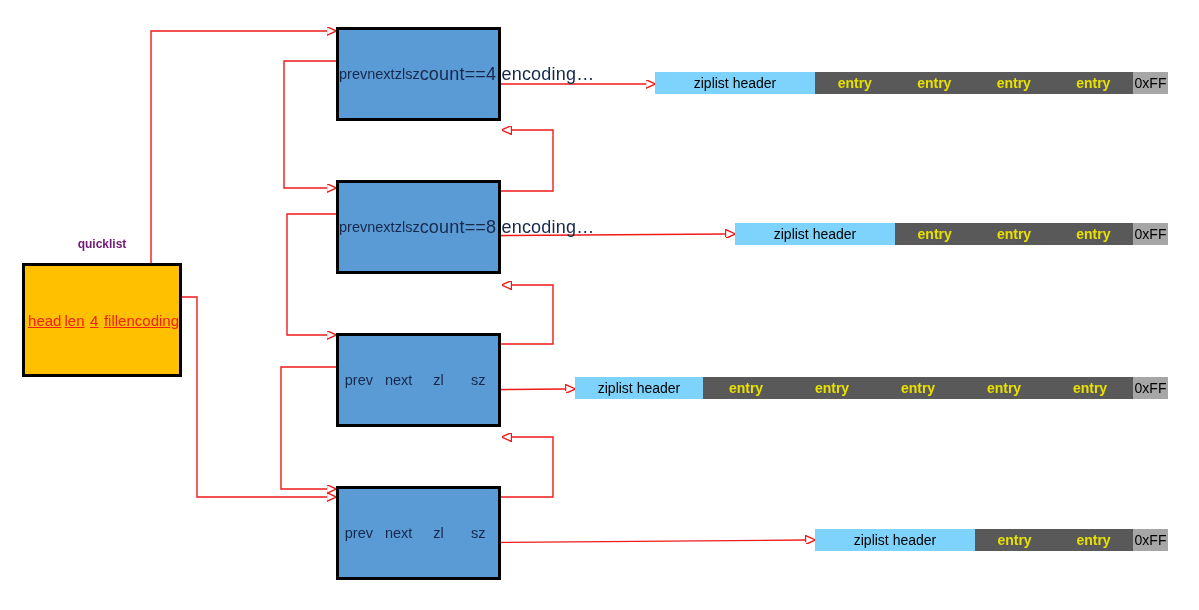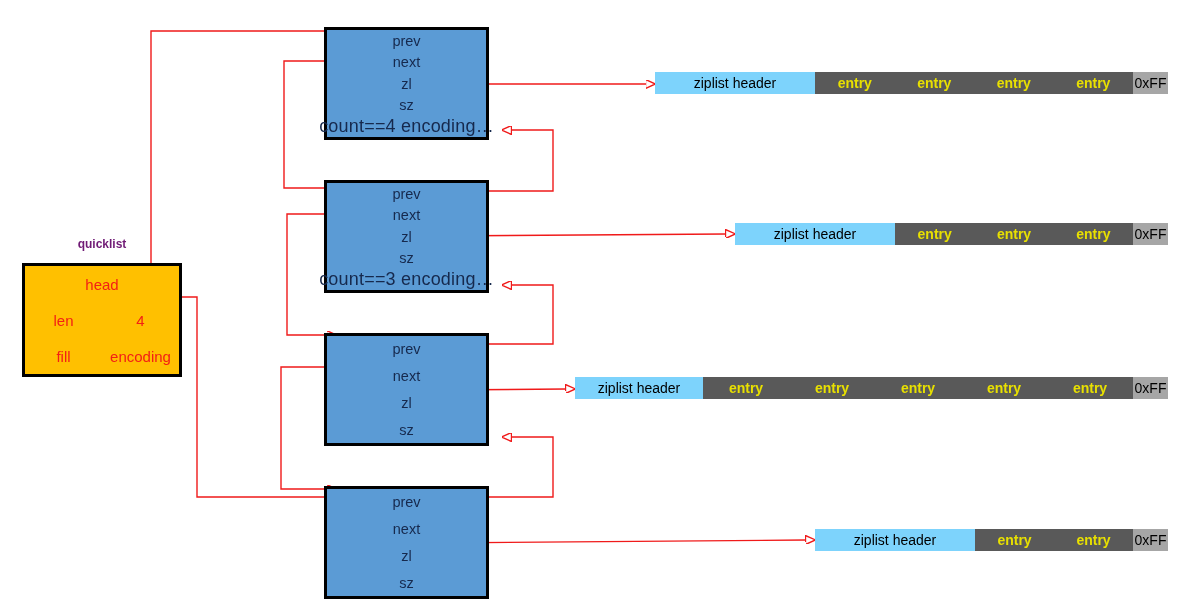--- a/index.html
+++ b/index.html
@@ -11,32 +11,32 @@
   .arrows path{fill:none;stroke:#f01a1a;stroke-width:1.4px;}
 
   
   .ql-title{
     position:absolute;left:22px;top:237px;width:160px;text-align:center;
     color:#701a75;font-weight:bold;font-size:12px;
   }
   .ql-box{
     position:absolute;left:22px;top:263px;width:160px;height:114px;
     background:#FFC000;border:3px solid #000;box-sizing:border-box;
-    display:flex;flex-direction:column;justify-content:space-around;
-    color:#f32014;font-size:15px;
+    display:flex;flex-direction:row;justify-content:space-around;
+    color:#f32014;font-size:15px;text-decoration:underline;
   }
   .ql-row{flex:1;display:flex;align-items:center;justify-content:center;}
   .ql-row.pair{display:grid;grid-template-columns:1fr 1fr;align-items:center;}
   .ql-row.pair span{text-align:center;}
 
   
   .node{
-    position:absolute;left:324px;width:165px;height:113px;
+    position:absolute;left:336px;width:165px;height:94px;
     background:#5B9BD5;border:3px solid #000;box-sizing:border-box;
-    display:flex;flex-direction:column;justify-content:space-around;
+    display:flex;justify-content:space-around;
     color:#16294d;font-size:14.5px;
   }
   .node .nrow{flex:1;display:flex;align-items:center;justify-content:center;white-space:nowrap;}
   .node .nrow.count{font-size:18px;letter-spacing:0.2px;}
 
   
   .ziplist{position:absolute;height:22px;display:flex;font-size:14px;}
   .zheader{
     background:#7dd3fc;color:#000;display:flex;align-items:center;justify-content:center;
     white-space:nowrap;
@@ -95,21 +95,21 @@
     <div class="nrow">next</div>
     <div class="nrow">zl</div>
     <div class="nrow">sz</div>
     <div class="nrow count">count==4 encoding…</div>
   </div>
   <div class="node" style="top:180px">
     <div class="nrow">prev</div>
     <div class="nrow">next</div>
     <div class="nrow">zl</div>
     <div class="nrow">sz</div>
-    <div class="nrow count">count==3 encoding…</div>
+    <div class="nrow count">count==8 encoding…</div>
   </div>
   <div class="node" style="top:333px">
     <div class="nrow">prev</div>
     <div class="nrow">next</div>
     <div class="nrow">zl</div>
     <div class="nrow">sz</div>
   </div>
   <div class="node" style="top:486px">
     <div class="nrow">prev</div>
     <div class="nrow">next</div>

